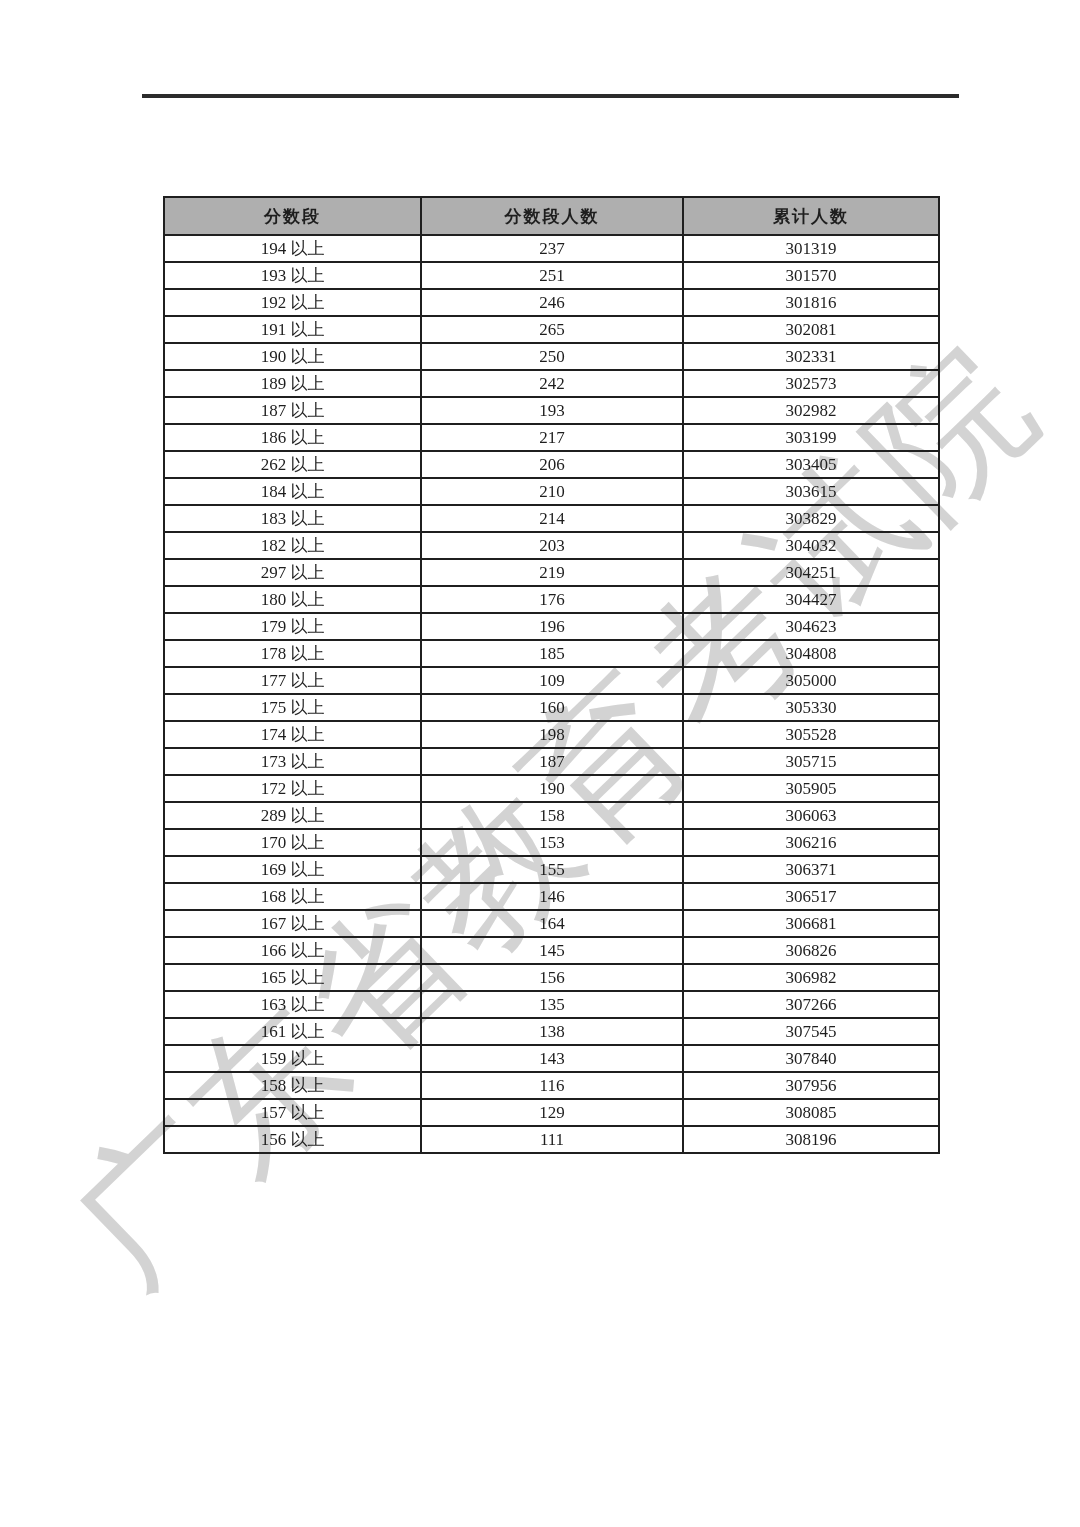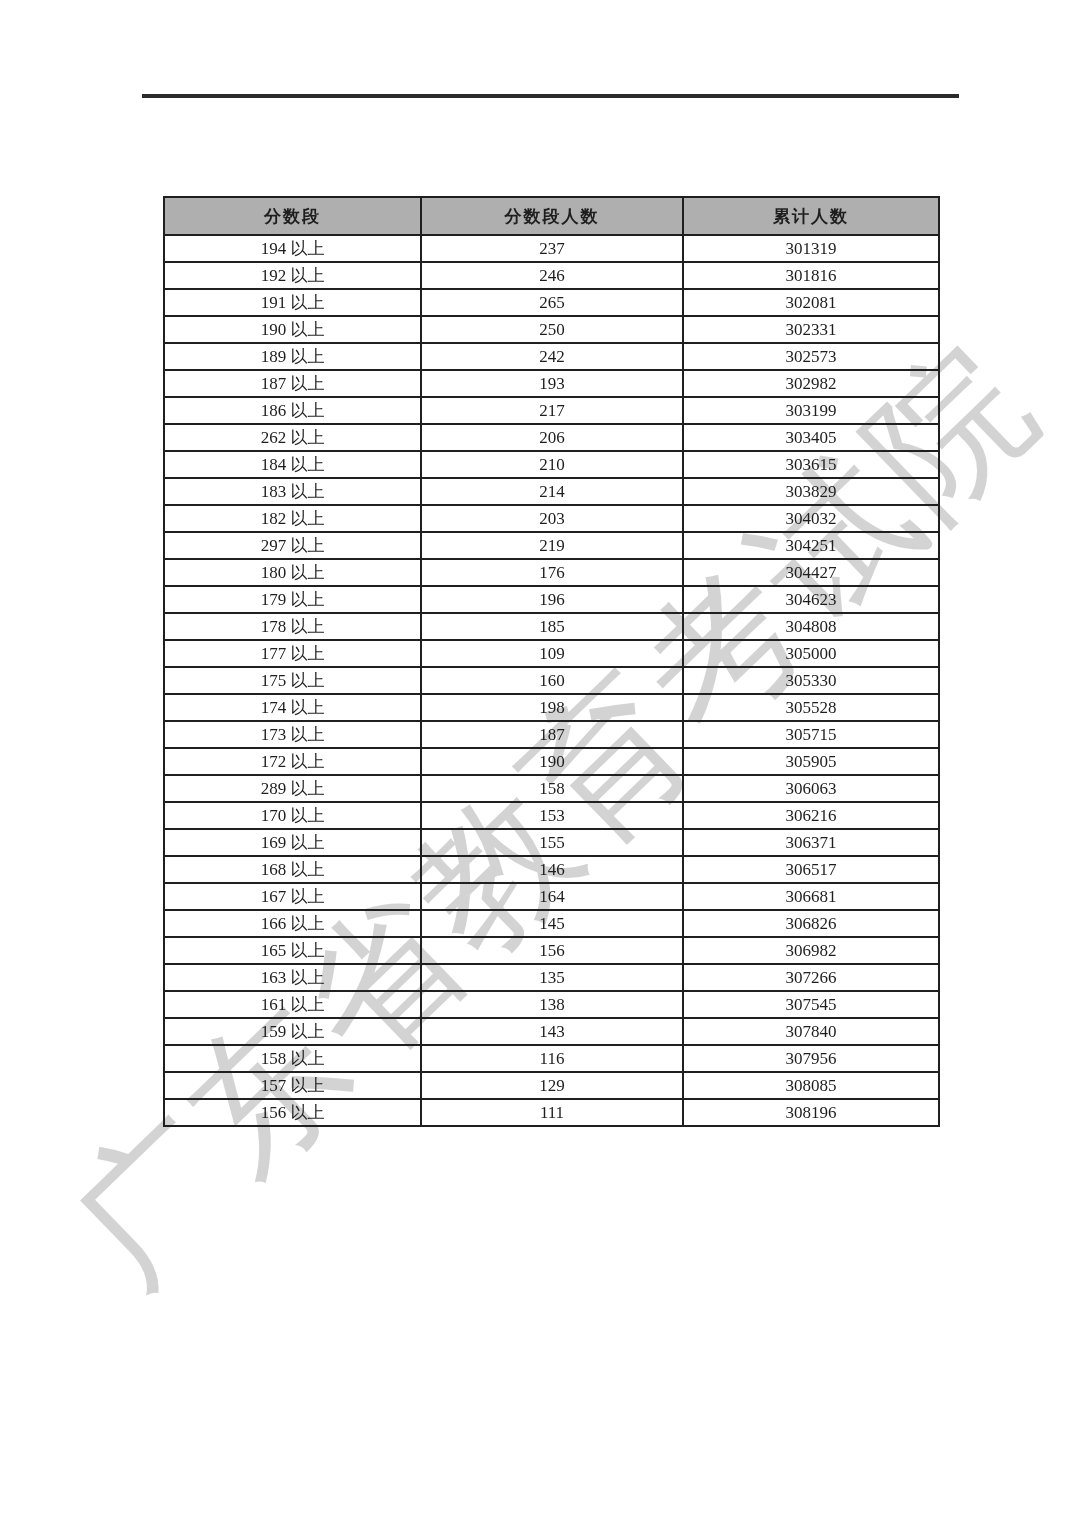--- a/index.html
+++ b/index.html
@@ -98,20 +98,25 @@
         <th>累计人数</th>
       </tr>
     </thead>
     <tbody id="table-body">
         <tr>
           <td>194 以上</td>
           <td>237</td>
           <td>301319</td>
         </tr>
         <tr>
+          <td>193 以上</td>
+          <td>251</td>
+          <td>301570</td>
+        </tr>
+        <tr>
           <td>192 以上</td>
           <td>246</td>
           <td>301816</td>
         </tr>
         <tr>
           <td>191 以上</td>
           <td>265</td>
           <td>302081</td>
         </tr>
         <tr>

